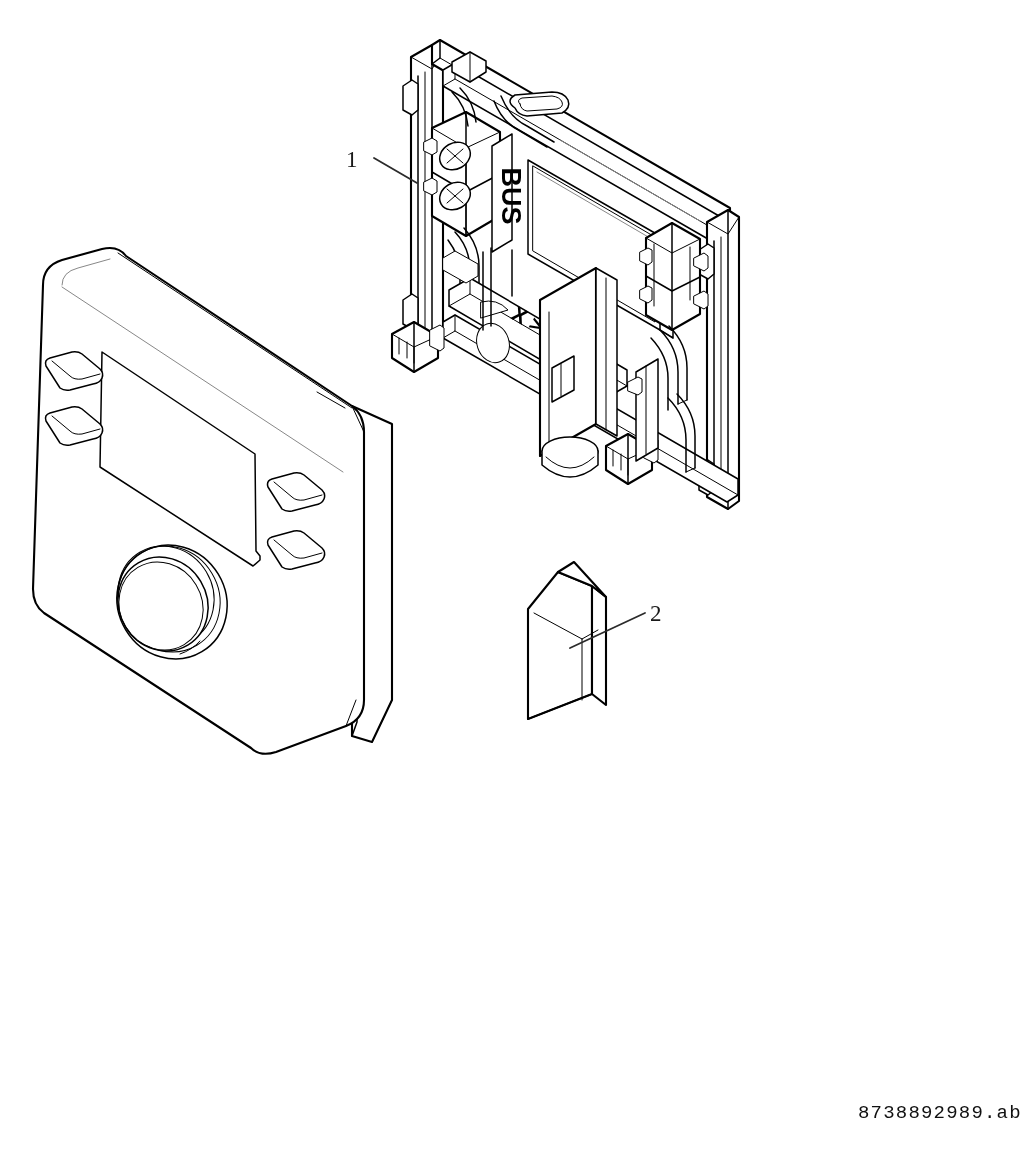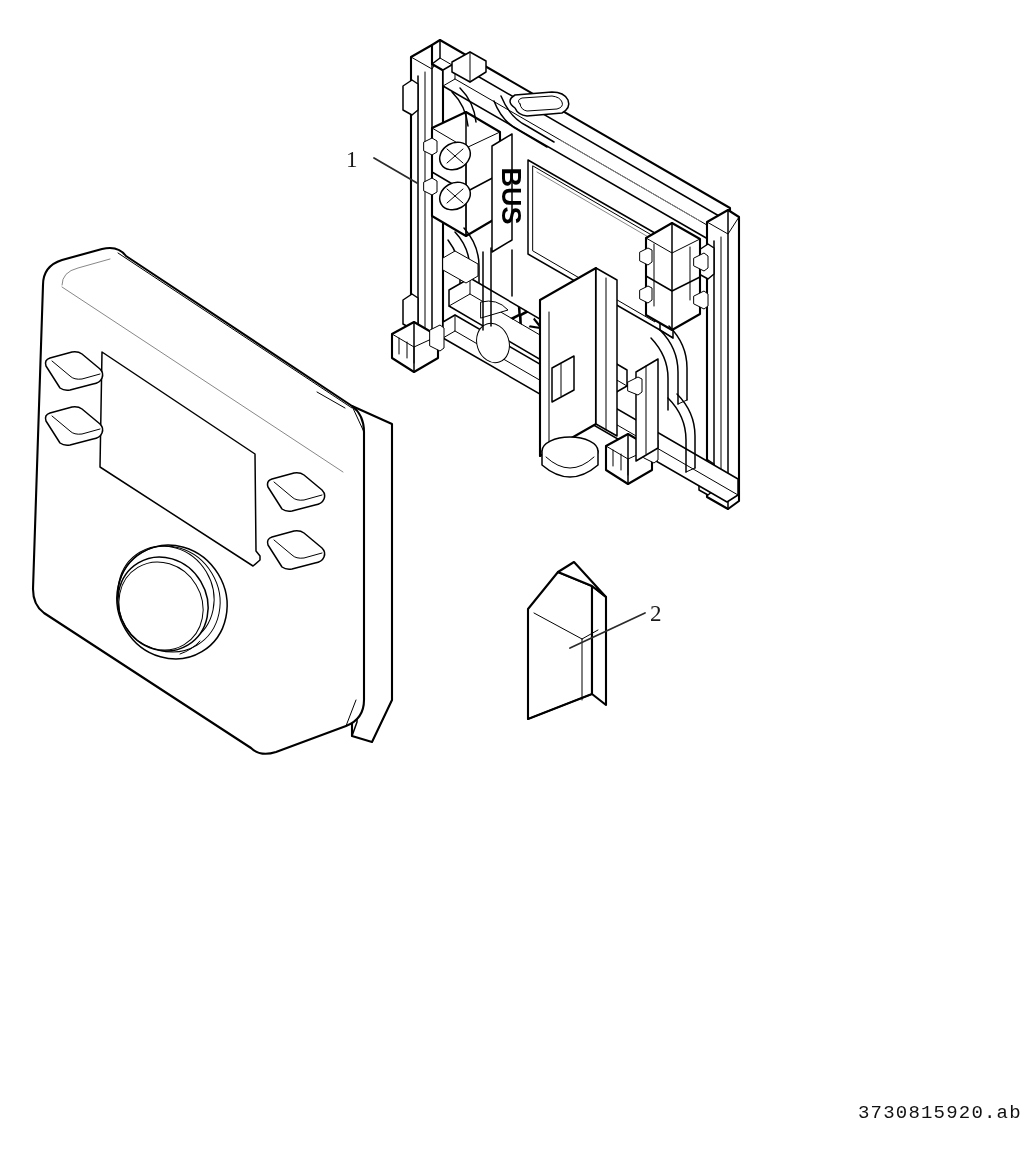--- a/index.html
+++ b/index.html
@@ -321,15 +321,15 @@
     <g>
       <line class="leader" x1="374" y1="158" x2="417" y2="183"></line>
       <line class="leader" x1="645" y1="613" x2="570" y2="648"></line>
     </g>
   </svg>
 
   <div class="callout-text" id="callout-1">1</div>
 
   <div class="callout-text" id="callout-2">2</div>
 
-  <div id="part-code">3730815920.ab</div>
+  <div id="part-code">8738892989.ab</div>
 
 </div>
 
 </body></html>

